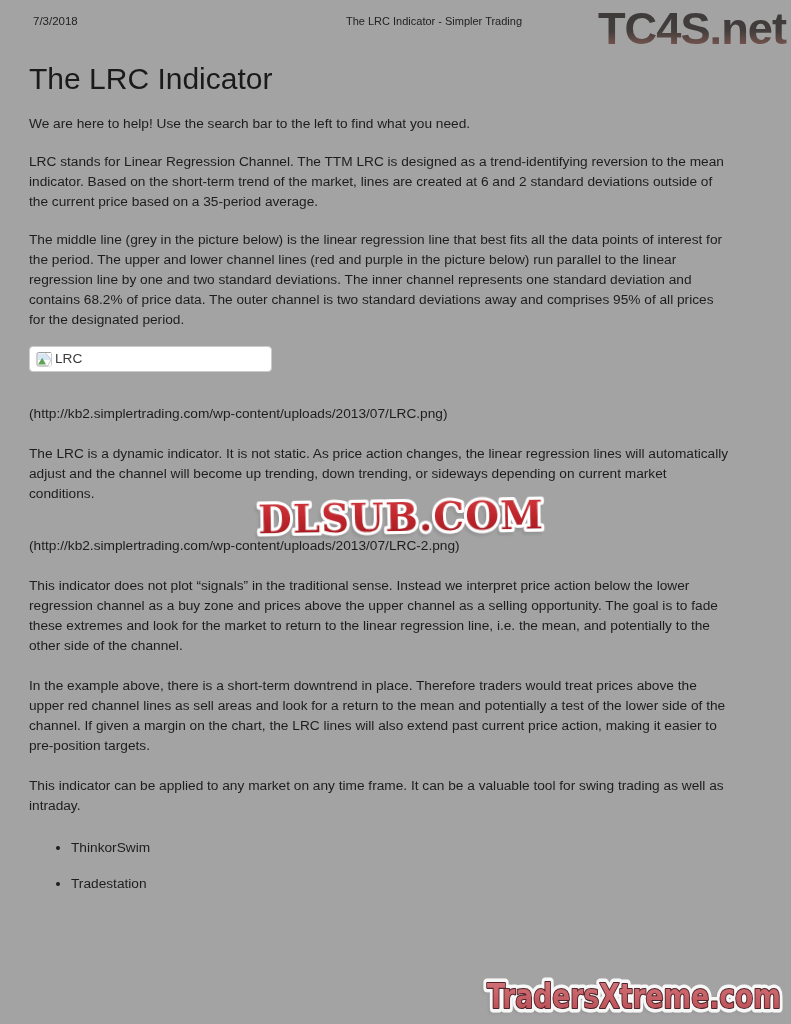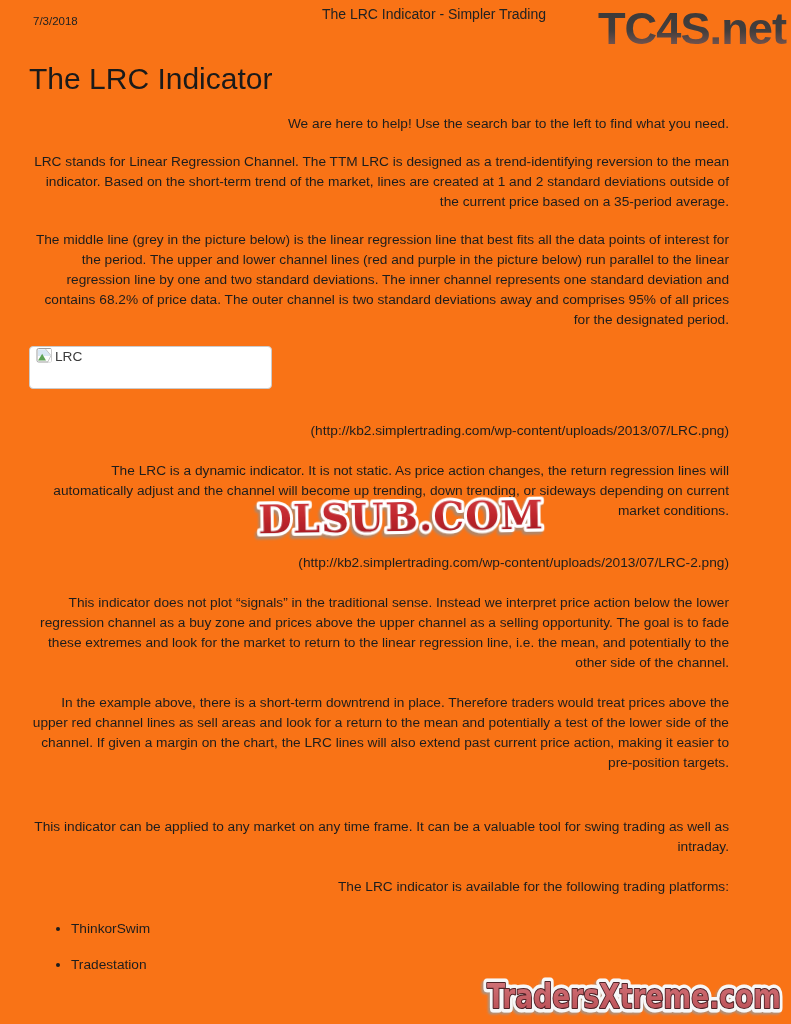--- a/index.html
+++ b/index.html
@@ -1,52 +1,52 @@
 <!DOCTYPE html>
 <html><head>
 <meta charset="utf-8">
 <style>
   html,body { margin:0; padding:0; background:#e8e8e8; }
   .page {
     position:relative; width:791px; height:1024px; margin:0 auto;
-    background:#f97316; overflow:hidden;
+    background:#a3a3a3; overflow:hidden;
     font-family:"Liberation Sans", sans-serif; color:#1d1d1d;text-decoration:underline;
   }
   
   .print-date {
     position:absolute; left:33px; top:15px;
     font-size:11.5px; color:#222;
   }
   .print-title {
-    position:absolute; left:434px; top:6px; transform:translateX(-50%);
-    font-size:14px; color:#222; white-space:nowrap;
+    position:absolute; left:434px; top:15px; transform:translateX(-50%);
+    font-size:11px; color:#222; white-space:nowrap;
   }
   .tc4s-logo { position:absolute; top:2px; right:1px; }
 
   
   .content {
     position:absolute; left:29px; top:0; width:700px;
     font-size:13.7px; line-height:20px;
   }
   .content h1 {
     margin:62px 0 0 0; font-size:30px; line-height:34px;
     font-weight:normal; color:#1a1a1a;
   }
-  .content p { margin:18px 0 0 0;text-align:right; }
+  .content p { margin:18px 0 0 0; }
   .content p.para4, .content p.para5, .content p.para6,
   .content p.platforms-intro { margin-top:20px; }
-  .content p.para7 { margin-top:44px; }
+  .content p.para7 { margin-top:20px; }
   .content p.caption { margin-top:32px; }
   .content p.caption2 { }
 
   
   .img-ph {
-    margin-top:16px; box-sizing:border-box; width:243px; height:43px;
+    margin-top:16px; box-sizing:border-box; width:243px; height:26px;
     border:1px solid #cbcbcb; border-radius:4px; background:#fff;
-    display:flex; align-items:flex-start; padding:0 8px 0 6px;
+    display:flex; align-items:center; padding:0 8px 0 6px;
   }
   .img-ph.second { margin-top:18px; }
   .img-ph .alt { color:#3c3c3c; font-size:13.7px; }
   .broken-icon { flex:0 0 auto; margin-right:2px; }
 
   
   .content ul { margin:22px 0 16px 0; padding:0 0 0 42px; list-style:disc; }
   .content li { margin:0 0 16px 0; line-height:20px; }
 
   
@@ -90,44 +90,43 @@
         <stop offset="1" stop-color="#956158"></stop>
       </linearGradient>
     </defs>
     <text x="97" y="42" text-anchor="middle" fill="url(#tcg)" textLength="188" lengthAdjust="spacingAndGlyphs">TC4S.net</text>
   </svg>
 
   <main class="content">
     <h1>The LRC Indicator</h1>
 
     <p>We are here to help! Use the search bar to the left to find what you need.</p>
-    <p>LRC stands for Linear Regression Channel. The TTM LRC is designed as a trend-identifying reversion to the mean indicator. Based on the short-term trend of the market, lines are created at 1 and 2 standard deviations outside of the current price based on a 35-period average.</p>
+    <p>LRC stands for Linear Regression Channel. The TTM LRC is designed as a trend-identifying reversion to the mean indicator. Based on the short-term trend of the market, lines are created at 6 and 2 standard deviations outside of the current price based on a 35-period average.</p>
     <p>The middle line (grey in the picture below) is the linear regression line that best fits all the data points of interest for the period. The upper and lower channel lines (red and purple in the picture below) run parallel to the linear regression line by one and two standard deviations. The inner channel represents one standard deviation and contains 68.2% of price data. The outer channel is two standard deviations away and comprises 95% of all prices for the designated period.</p>
 
     <div class="img-ph">
       <svg class="broken-icon" width="17" height="17" viewBox="0 0 17 17">
         <rect x="1" y="1.5" width="14.5" height="13.5" rx="1.5" fill="#fdfdfd" stroke="#9f9f9f" stroke-width="1"></rect>
         <rect x="2" y="2.5" width="12.5" height="6.5" fill="#d9e7f4"></rect>
         <path d="M2 13.5 L6.2 6.8 L10 13.5 Z" fill="#5ea256"></path>
         <path d="M9.5 2 L15 8.5 L11.5 15.5 L15.5 15.5 L15.5 2 Z" fill="#ffffff" opacity="0.9"></path>
         <path d="M9.5 2 L15 8.5 L11.5 15.5" fill="none" stroke="#bdbdbd" stroke-width="0.8"></path>
       </svg>
       <span class="alt">LRC</span>
     </div>
     <p class="caption">(http://kb2.simplertrading.com/wp-content/uploads/2013/07/LRC.png)</p>
 
-    <p class="para4">The LRC is a dynamic indicator. It is not static. As price action changes, the return regression lines will automatically adjust and the channel will become up trending, down trending, or sideways depending on current market conditions.</p>
+    <p class="para4">The LRC is a dynamic indicator. It is not static. As price action changes, the linear regression lines will automatically adjust and the channel will become up trending, down trending, or sideways depending on current market conditions.</p>
 
     <p class="caption caption2">(http://kb2.simplertrading.com/wp-content/uploads/2013/07/LRC-2.png)</p>
 
     <p class="para5">This indicator does not plot “signals” in the traditional sense. Instead we interpret price action below the lower regression channel as a buy zone and prices above the upper channel as a selling opportunity. The goal is to fade these extremes and look for the market to return to the linear regression line, i.e. the mean, and potentially to the other side of the channel.</p>
     <p class="para6">In the example above, there is a short-term downtrend in place. Therefore traders would treat prices above the upper red channel lines as sell areas and look for a return to the mean and potentially a test of the lower side of the channel. If given a margin on the chart, the LRC lines will also extend past current price action, making it easier to pre-position targets.</p>
     <p class="para7">This indicator can be applied to any market on any time frame. It can be a valuable tool for swing trading as well as intraday.</p>
 
-    <p class="platforms-intro">The LRC indicator is available for the following trading platforms:</p>
     <ul>
       <li>ThinkorSwim</li>
       <li>Tradestation</li>
     </ul>
   </main>
 
   <svg class="dlsub-logo" width="302" height="62" viewBox="0 0 302 62">
     <defs>
       <linearGradient id="dlg" x1="0" y1="0" x2="0" y2="1">
         <stop offset="0" stop-color="#d43b41"></stop>

